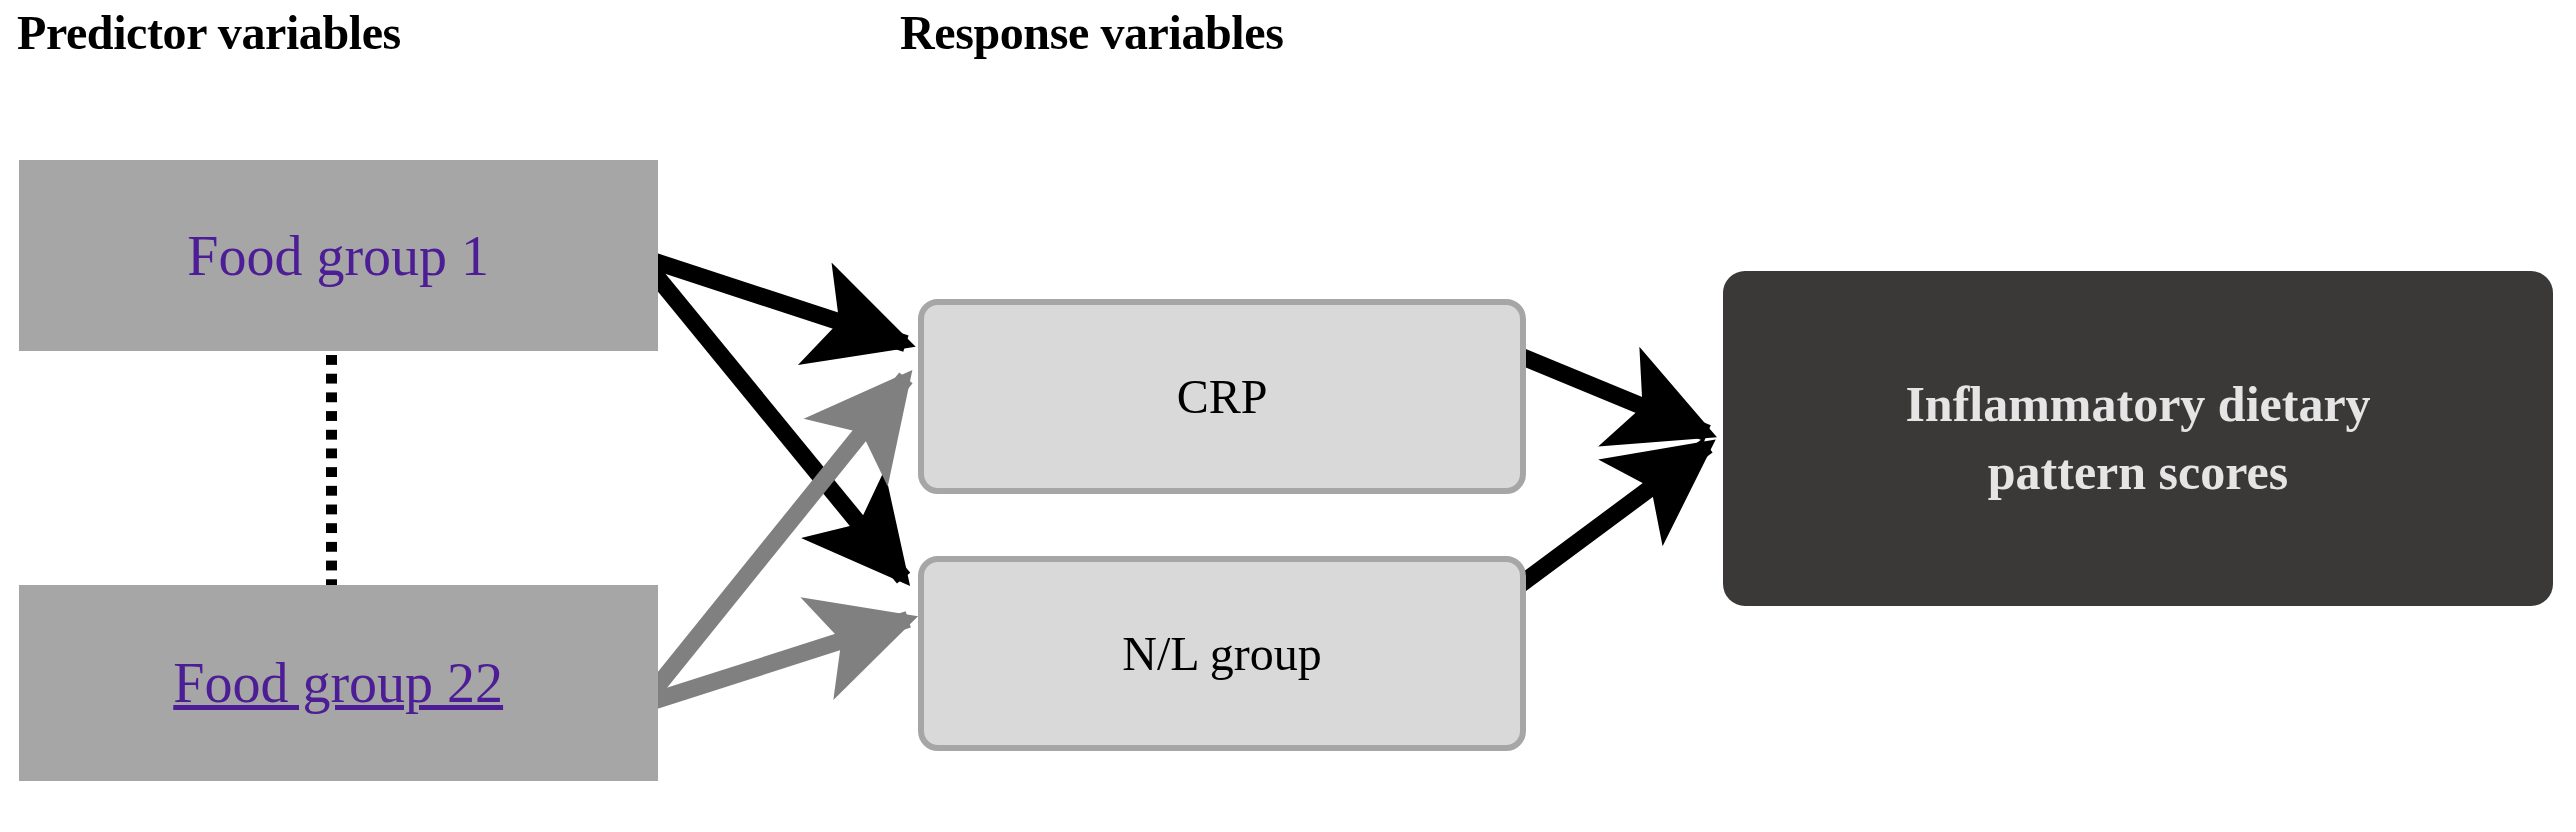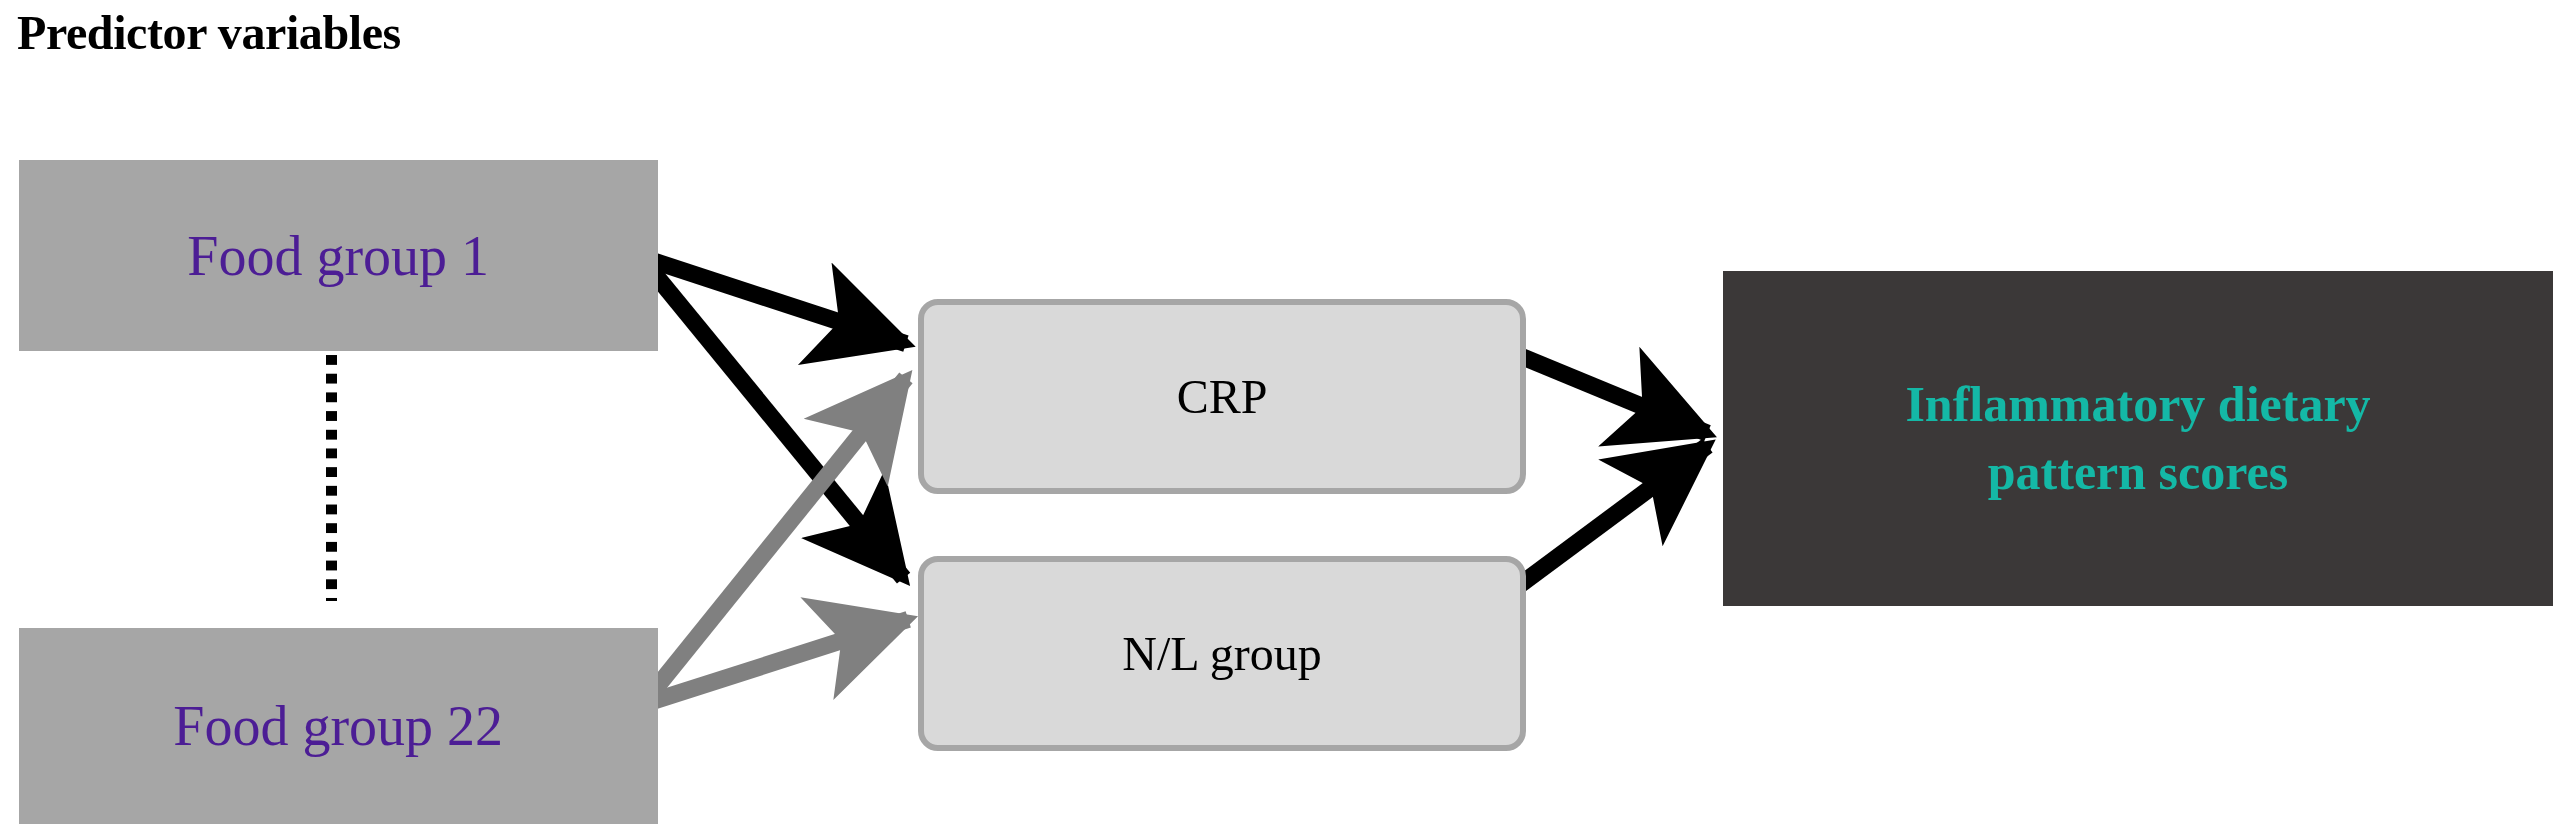--- a/index.html
+++ b/index.html
@@ -34,21 +34,21 @@
     align-items: center;
     justify-content: center;
     color: #4c1d95;
     font-family: "Liberation Serif", "DejaVu Serif", serif;
     font-size: 56px;
     font-weight: normal;
     box-sizing: border-box;
     text-align: center;
   }
   #box-food-group-1  { left: 18.7px; top: 160px; width: 639px; height: 191px; }
-  #box-food-group-22 { left: 18.7px; top: 628px; width: 639px; height: 196px; }
+  #box-food-group-22 { left: 18.7px; top: 585px; width: 639px; height: 196px; text-decoration: underline; }
 
   .response-box {
     position: absolute;
     background: #d9d9d9;
     border: 6.2px solid #a6a6a6;
     border-radius: 20px;
     display: flex;
     align-items: center;
     justify-content: center;
     color: #000000;
@@ -64,27 +64,28 @@
     position: absolute;
     left: 1723px;
     top: 271px;
     width: 830px;
     height: 335px;
     background: #3b3838;
     display: flex;
     align-items: center;
     justify-content: center;
     text-align: center;
-    color: #14b8a6;
+    color: #e5e5e5;
     font-family: "Liberation Serif", "DejaVu Serif", serif;
     font-weight: bold;
     font-size: 50px;
     line-height: 1.35;
     box-sizing: border-box;
     padding: 0 55px;
+    border-radius: 22px;
   }
 
   #edges {
     position: absolute;
     left: 0; top: 0;
     width: 2576px;
     height: 833px;
     pointer-events: none;
   }
 
@@ -100,20 +101,21 @@
     background-repeat: repeat-y;
   }
 </style>
 </head>
 <body>
 
 <div id="canvas">
 
   <div class="col-header" id="header-predictor">Predictor variables</div>
 
+  <div class="col-header" id="header-response">Response variables</div>
 
   <svg id="edges" viewBox="0 0 3307 1069" width="2576" height="833" xmlns="http://www.w3.org/2000/svg">
     <defs>
       <marker id="ah-black" markerWidth="7" markerHeight="7" refX="5.6" refY="3.5" orient="auto" markerUnits="strokeWidth">
         <path d="M0,0.35 L6.2,3.5 L0,6.65 L1.5,3.5 Z" fill="#000000"></path>
       </marker>
       <marker id="ah-gray" markerWidth="7" markerHeight="7" refX="5.6" refY="3.5" orient="auto" markerUnits="strokeWidth">
         <path d="M0,0.35 L6.2,3.5 L0,6.65 L1.5,3.5 Z" fill="#808080"></path>
       </marker>
     </defs>

